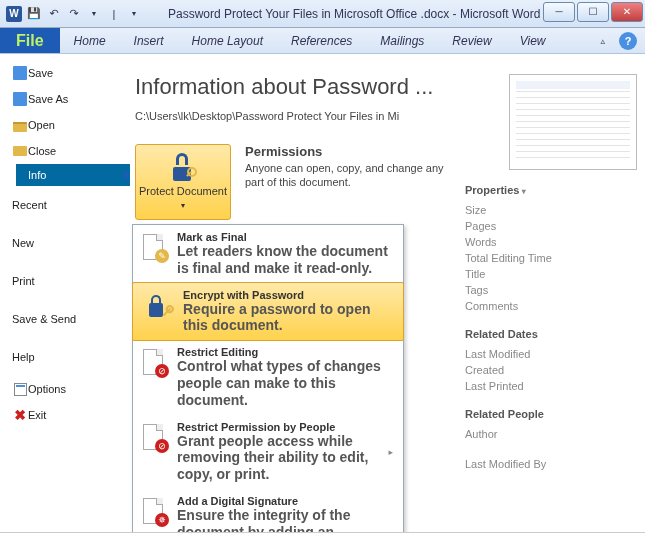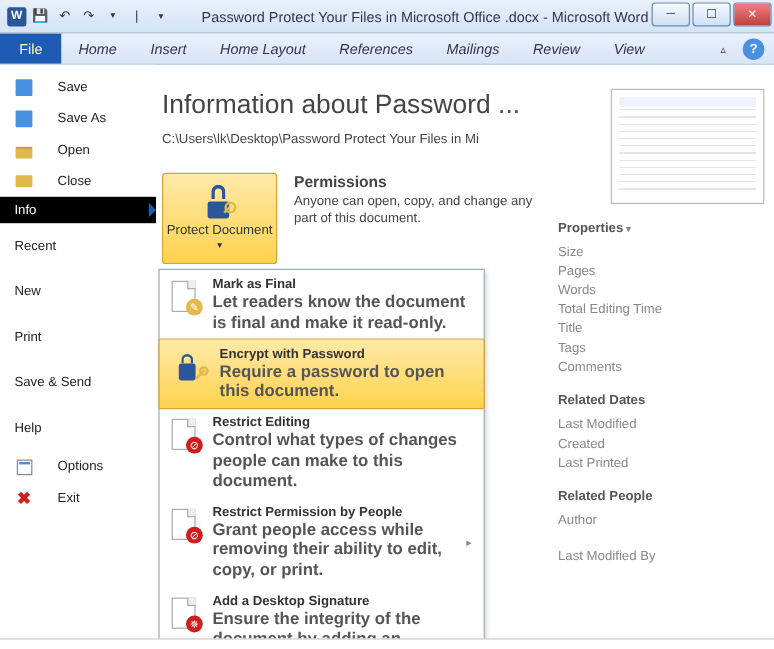--- a/index.html
+++ b/index.html
@@ -10,30 +10,30 @@
 .qat { display: flex; align-items: center; gap: 4px; padding: 0 6px; }
 .word-icon { width: 16px; height: 16px; background: #2b579a; color: #fff; display: flex; align-items: center; justify-content: center; font-weight: bold; font-size: 10px; border-radius: 2px; }
 .qat-btn { width: 16px; height: 16px; display: flex; align-items: center; justify-content: center; color: #335; font-size: 11px; }
 .title-text { flex: 1; text-align: left; padding-left: 20px; color: #335; font-size: 12px; white-space: nowrap; overflow: hidden; }
 .win-controls { display: flex; }
 .win-btn { width: 32px; height: 20px; margin-top: -4px; border: 1px solid #6a8ab0; border-radius: 3px; margin-right: 2px; display: flex; align-items: center; justify-content: center; background: linear-gradient(#f5faff,#cfe0f5); font-size: 10px; color: #335; }
 .win-btn.close { background: linear-gradient(#f08080,#c04040); color: #fff; }
 
 
 .ribbon { height: 26px; background: linear-gradient(#e8f0fb,#d8e5f7); border-bottom: 1px solid #b0c4de; display: flex; align-items: stretch; }
-.file-tab { background: #1e5bb5; color: #fef9c3; padding: 0 16px; display: flex; align-items: center; font-size: 12px; }
+.file-tab { background: #1e5bb5; color: #bef264; padding: 0 16px; display: flex; align-items: center; font-size: 16px; font-weight: bold; }
 .ribbon-tab { padding: 0 14px; display: flex; align-items: center; color: #335; font-size: 12px; font-style: italic; }
 .ribbon-spacer { flex: 1; }
 .help-btn { width: 18px; height: 18px; border-radius: 9px; background: #4a90e2; color: #fff; display: flex; align-items: center; justify-content: center; margin: 4px 8px; font-size: 11px; font-weight: bold; }
 
 
 .backstage { display: flex; height: 478px; }
 .bs-nav { width: 129px; background: #fff; border-right: 0; padding-top: 6px; display: flex; flex-direction: column; }
-.bs-item { display: flex; align-items: center; gap: 20px; padding: 5px 12px; color: #222; font-size: 11px; }
-.bs-item.sel { background: #000000; color: #fff; margin-right: -1px; position: relative; }
+.bs-item { display: flex; align-items: center; gap: 0; padding: 5px 12px; color: #222; font-size: 11px; }
+.bs-item.sel { background: #0369a1; color: #fff; margin-right: -1px; position: relative; margin-left: 16px; }
 .bs-item.sel::after { content: ""; position: absolute; right: -6px; top: 50%; margin-top: -6px; border: 6px solid transparent; border-left-color: #1e5bb5; }
 .bs-item.big { padding: 13px 12px; }
 .bs-icon { width: 16px; height: 16px; display: flex; align-items: center; justify-content: center; }
 .icon-save { background: #4a90e2; width: 14px; height: 14px; border-radius: 1px; }
 .icon-saveas { background: #4a90e2; width: 14px; height: 14px; border-radius: 1px; position: relative; }
 .icon-open { width: 14px; height: 10px; background: #e2b84a; border-radius: 0 1px 1px 1px; margin-top: 4px; border-top: 2px solid #c89830; }
 .icon-close { width: 14px; height: 10px; background: #e2b84a; border-radius: 1px; }
 .icon-options { width: 13px; height: 13px; border: 1px solid #888; background: #fff; position: relative; }
 .icon-options::after { content: ""; position: absolute; left: 1px; right: 1px; top: 1px; height: 2px; background: #4a90e2; }
 .icon-exit { color: #cc2020; font-size: 14px; font-weight: bold; }
@@ -244,21 +244,21 @@
               <div class="dd-desc">Grant people access while removing their ability to edit, copy, or print.</div>
             </div>
           <div style="align-self:center;color:#888;font-size:9px">▸</div>
         </div>
         <div class="dd-item">
           <div class="dd-icon">
               <div class="doc-shape"></div>
               <div class="badge ribbon-b">✵</div>
             </div>
           <div class="dd-text">
-              <div class="dd-title">Add a Desktop Signature</div>
+              <div class="dd-title">Add a Digital Signature</div>
               <div class="dd-desc">Ensure the integrity of the document by adding an invisible digital signature.</div>
             </div>
         </div>
       </div>
 
       <div class="versions-btn">
           <span>Versions</span>
           <span style="font-size:8px"> ▾</span>
         </div>
     </div>

